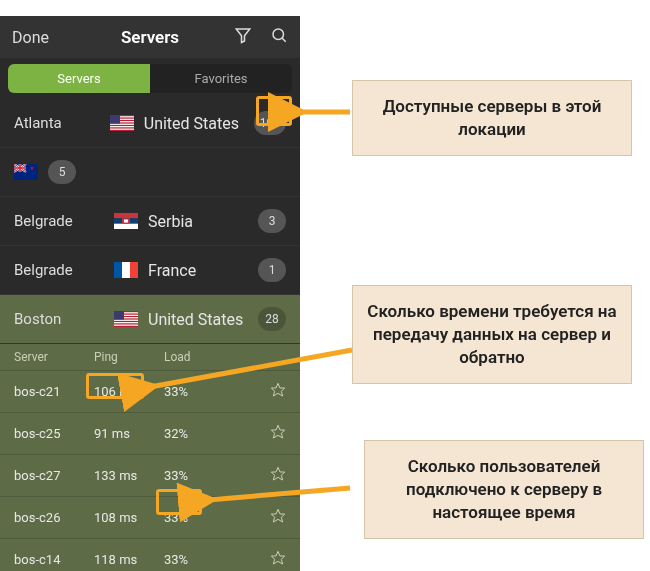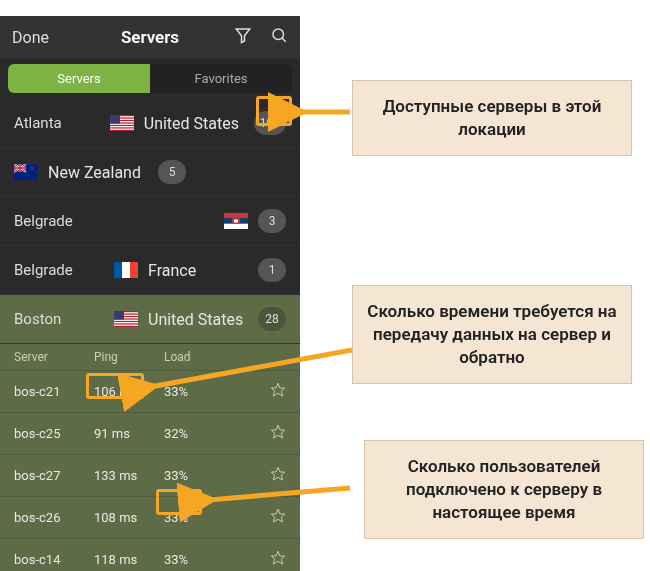--- a/index.html
+++ b/index.html
@@ -87,32 +87,32 @@
       <svg class="flag" viewBox="0 0 24 16">
           <rect width="24" height="16" fill="#00247d"></rect>
           <path d="M0 0l12 8M12 0L0 8" stroke="#fff" stroke-width="2"></path>
           <path d="M0 0l12 8M12 0L0 8" stroke="#cf142b" stroke-width="1"></path>
           <path d="M6 0v8M0 4h12" stroke="#fff" stroke-width="2.5"></path>
           <path d="M6 0v8M0 4h12" stroke="#cf142b" stroke-width="1.5"></path>
           <g fill="#cf142b">
             <polygon points="18,2 18.5,3.5 20,3.5 18.8,4.5 19.2,6 18,5 16.8,6 17.2,4.5 16,3.5 17.5,3.5"></polygon>
           </g>
         </svg>
-      <span class="country">New Zealand</span>
       <span class="badge">5</span>
     </div>
     <div class="location">
       <span class="loc-name">Belgrade</span>
       <svg class="flag" viewBox="0 0 24 16">
           <rect width="24" height="5.33" fill="#c6363c"></rect>
           <rect y="5.33" width="24" height="5.33" fill="#0c4076"></rect>
           <rect y="10.67" width="24" height="5.33" fill="#fff"></rect>
           <rect x="8" y="5.33" width="8" height="5.33" fill="#c6363c"></rect>
           <rect x="10" y="6.5" width="4" height="3" fill="#fff"></rect>
         </svg>
+      <span class="country">Serbia</span>
       <span class="badge">3</span>
     </div>
     <div class="location">
       <span class="loc-name">Belgrade</span>
       <svg class="flag" viewBox="0 0 24 16">
           <rect width="8" height="16" fill="#0055a4"></rect>
           <rect x="8" width="8" height="16" fill="#fff"></rect>
           <rect x="16" width="8" height="16" fill="#ef4135"></rect>
         </svg>
       <span class="country">France</span>

